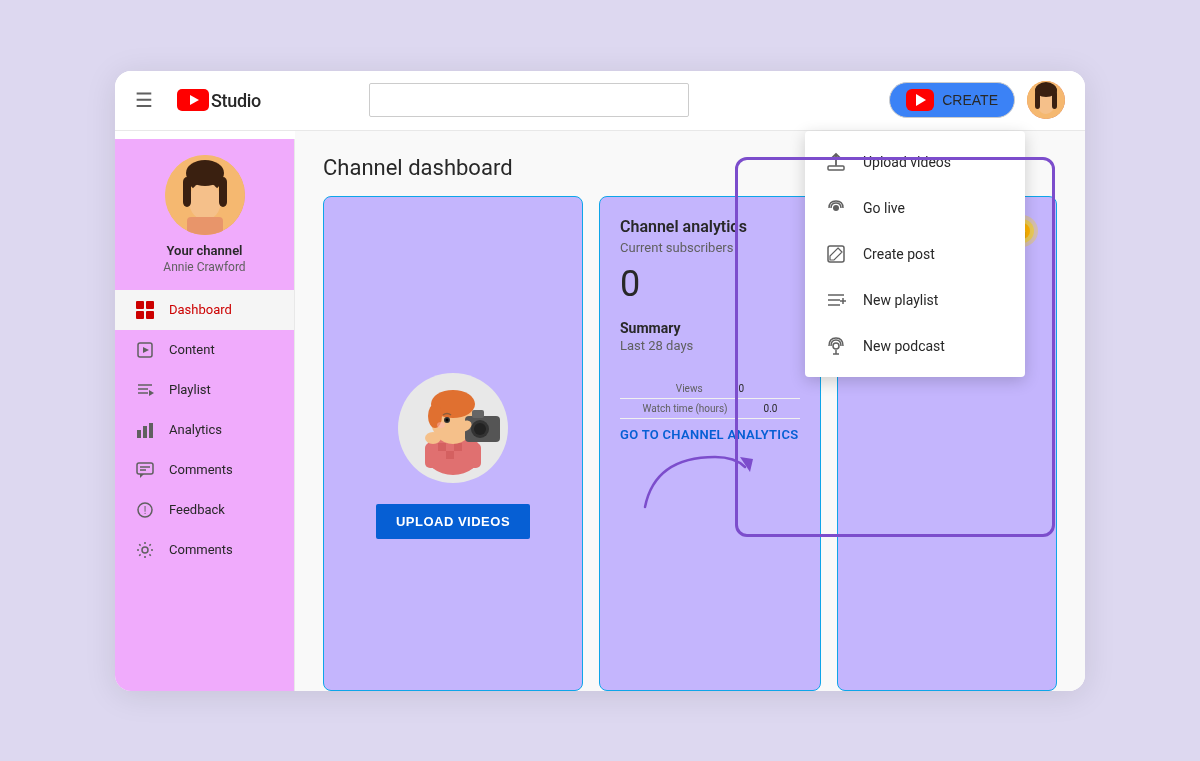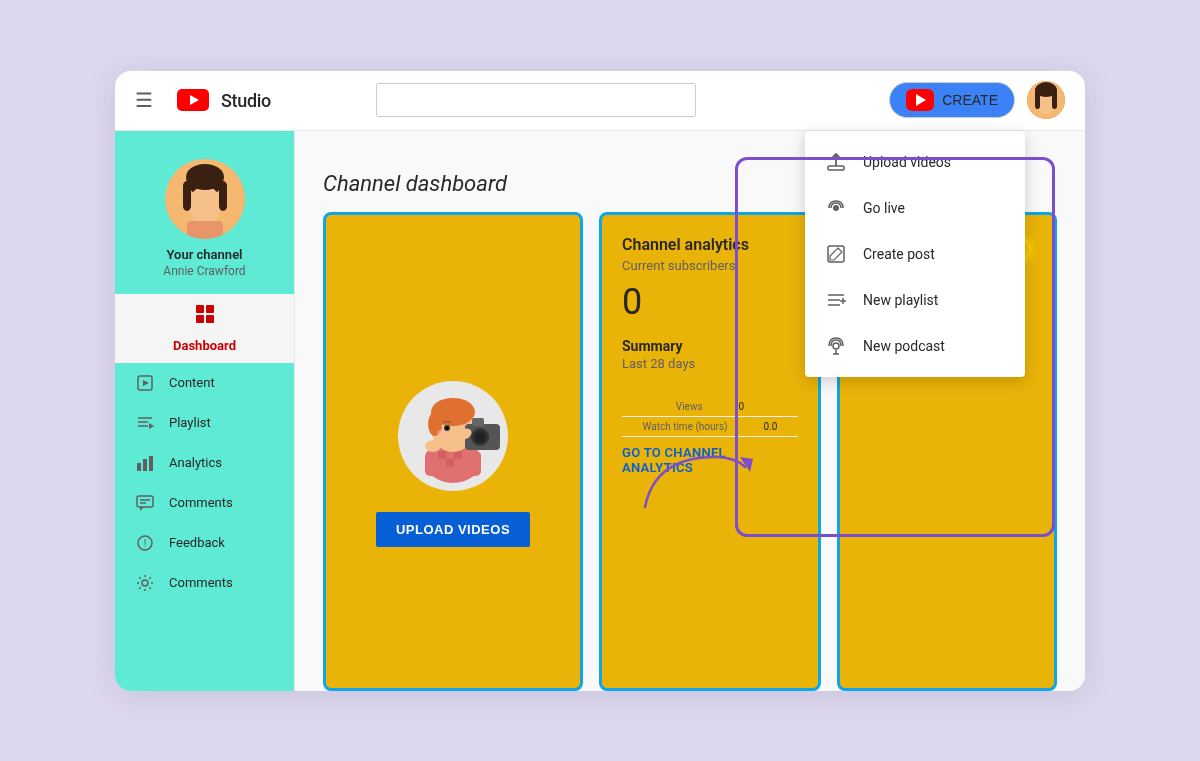--- a/index.html
+++ b/index.html
@@ -39,21 +39,21 @@
     }
     .hamburger-icon {
       font-size: 20px;
       color: #606060;
       cursor: pointer;
       margin-right: 8px;
     }
     .logo-area {
       display: flex;
       align-items: flex-end;
-      gap: 12px;
+      gap: 2px;
       cursor: pointer;
     }
     .youtube-icon {
       width: 32px;
       height: 22px;
     }
     .studio-text {
       font-size: 18px;
       font-weight: 500;
       color: #282828;
@@ -127,27 +127,27 @@
 
     
     .body {
       display: flex;
       flex: 1;
       overflow: hidden;
     }
     
     .sidebar {
       width: 180px;
-      background: #5eead4;
+      background: #f0abfc;
       border-right: 1px solid #e8e8e8;
       flex-shrink: 0;
       display: flex;
       flex-direction: column;
-      padding-top: 12px;
       overflow-y: auto;
+      margin-top: 8px;
     }
     .channel-section {
       display: flex;
       flex-direction: column;
       align-items: center;
       padding: 16px 0 8px;
     }
     .channel-avatar {
       width: 80px;
       height: 80px;
@@ -180,63 +180,61 @@
       align-items: center;
       gap: 14px;
       padding: 10px 20px;
       font-size: 13px;
       color: #282828;
       cursor: pointer;
       border-radius: 0;
     }
     .nav-item.active {
       color: #cc0000;
-      font-weight: 700;
+      font-weight: 400;
       background: #f5f5f5;
-      flex-direction: column;
     }
     .nav-icon {
       width: 20px;
       height: 20px;
       display: flex;
       align-items: center;
       justify-content: center;
       flex-shrink: 0;
     }
     .nav-label { font-size: 13px; }
 
     
     .main {
       flex: 1;
       overflow: hidden;
       background: #f9f9f9;
       display: flex;
       flex-direction: column;
     }
     .page-header {
-      padding: 40px 28px 16px;
+      padding: 24px 28px 16px;
       background: #f9f9f9;
-      font-style: italic;
     }
     .page-title {
       font-size: 22px;
       font-weight: 400;
       color: #282828;
     }
     .cards-row {
       display: flex;
       gap: 16px;
       padding: 0 28px;
       flex: 1;
       overflow: hidden;
     }
     .card {
-      background: #eab308;
+      background: #c4b5fd;
       border-radius: 8px;
-      border: 3px solid #0ea5e9;
+      border: 1px solid #0ea5e9;
       overflow: hidden;
     }
     .card-upload {
       flex: 1;
       display: flex;
       flex-direction: column;
       align-items: center;
       justify-content: center;
       padding: 24px;
       min-width: 260px;

